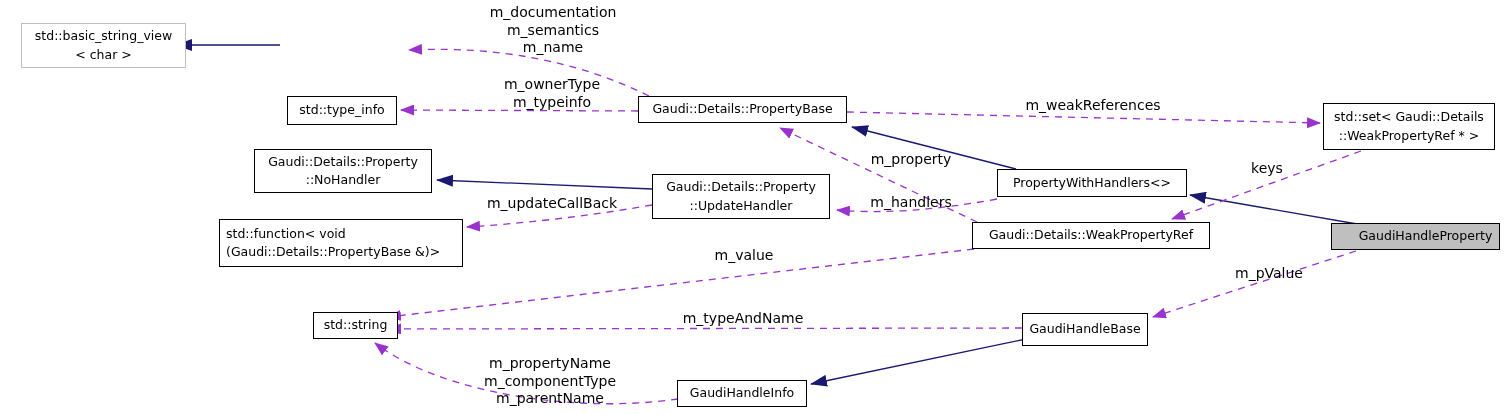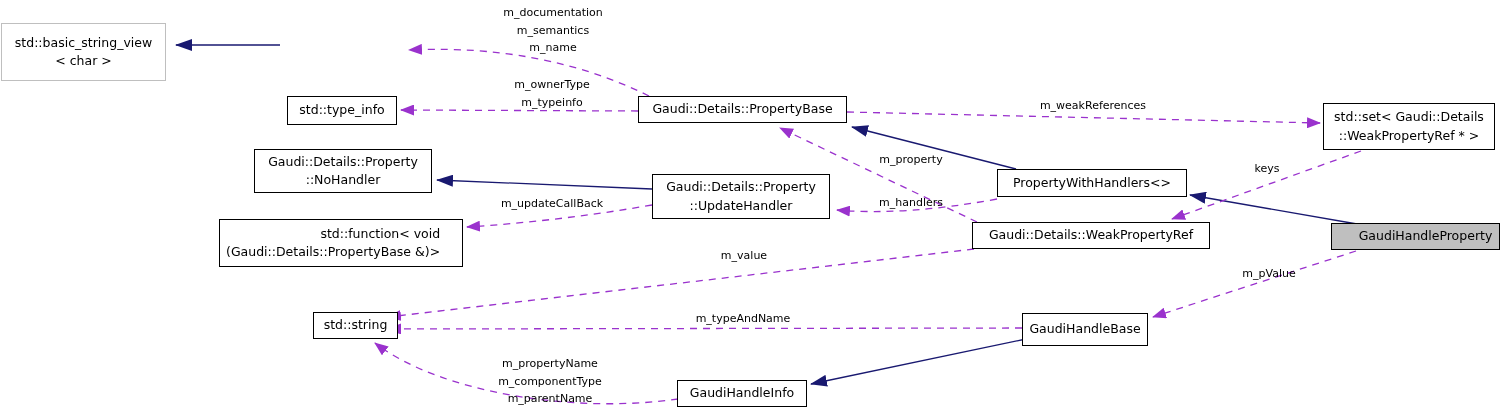--- a/index.html
+++ b/index.html
@@ -12,23 +12,23 @@
   .edge-solid{stroke:#191970;stroke-width:1.3;fill:none;}
   .edge-dashed{stroke:#9A32CD;stroke-width:1.3;fill:none;stroke-dasharray:7 6;}
   .node{
     position:absolute;box-sizing:border-box;
     display:flex;align-items:center;justify-content:center;
     background:#ffffff;border:1.4px solid #000000;
     font-size:12.5px;line-height:18.5px;text-align:center;white-space:pre-line;
   }
   .node.ext{border:1px solid #bfbfbf;}
   .node.focus{background:#bfbfbf;padding-left:20px;}
-  .node.leftalign{justify-content:flex-start;text-align:right;padding-left:6px;}
+  .node.leftalign{justify-content:flex-start;text-align:left;padding-left:6px;}
   .elabel{
-    position:absolute;font-size:11px;line-height:17.5px;
+    position:absolute;font-size:14px;line-height:17.5px;
     text-align:center;white-space:pre-line;
   }
 </style>
 </head>
 <body>
 
 <div id="canvas">
 
   <svg id="edges" viewBox="0 0 1506 414" xmlns="http://www.w3.org/2000/svg">
     <defs>
@@ -52,21 +52,21 @@
     <path class="edge-dashed" marker-end="url(#mp)" d="M 977,222 L 780,128"></path>
     <path class="edge-dashed" marker-end="url(#mp)" d="M 997,199 Q 905,216 837,210"></path>
     <path class="edge-dashed" marker-end="url(#mp)" d="M 1361,151 L 1172,219"></path>
     <path class="edge-dashed" marker-end="url(#mp)" d="M 652,205 Q 560,221 467,227"></path>
     <path class="edge-dashed" marker-end="url(#mp)" d="M 974,249 L 388,317"></path>
     <path class="edge-dashed" marker-end="url(#mp)" d="M 1022,328 L 388,329"></path>
     <path class="edge-dashed" marker-end="url(#mp)" d="M 1356,251 L 1153,317"></path>
     <path class="edge-dashed" marker-end="url(#mp)" d="M 678,399 C 575,414 440,393 375,343"></path>
   </svg>
 
-  <div class="node ext" style="left:1px;top:23px;width:165px;height:58px">std::basic_string_view
+  <div class="node ext" style="left:21px;top:23px;width:165px;height:45px">std::basic_string_view
 &lt; char &gt;</div>
   <div class="node" style="left:287px;top:96px;width:110px;height:29px">std::type_info</div>
   <div class="node" style="left:638px;top:96px;width:209px;height:27px">Gaudi::Details::PropertyBase</div>
   <div class="node" style="left:1323px;top:103px;width:172px;height:47px">std::set&lt; Gaudi::Details
 ::WeakPropertyRef * &gt;</div>
   <div class="node" style="left:254px;top:149px;width:178px;height:44px">Gaudi::Details::Property
 ::NoHandler</div>
   <div class="node" style="left:652px;top:174px;width:178px;height:45px">Gaudi::Details::Property
 ::UpdateHandler</div>
   <div class="node leftalign" style="left:219px;top:219px;width:244px;height:48px">std::function&lt; void

